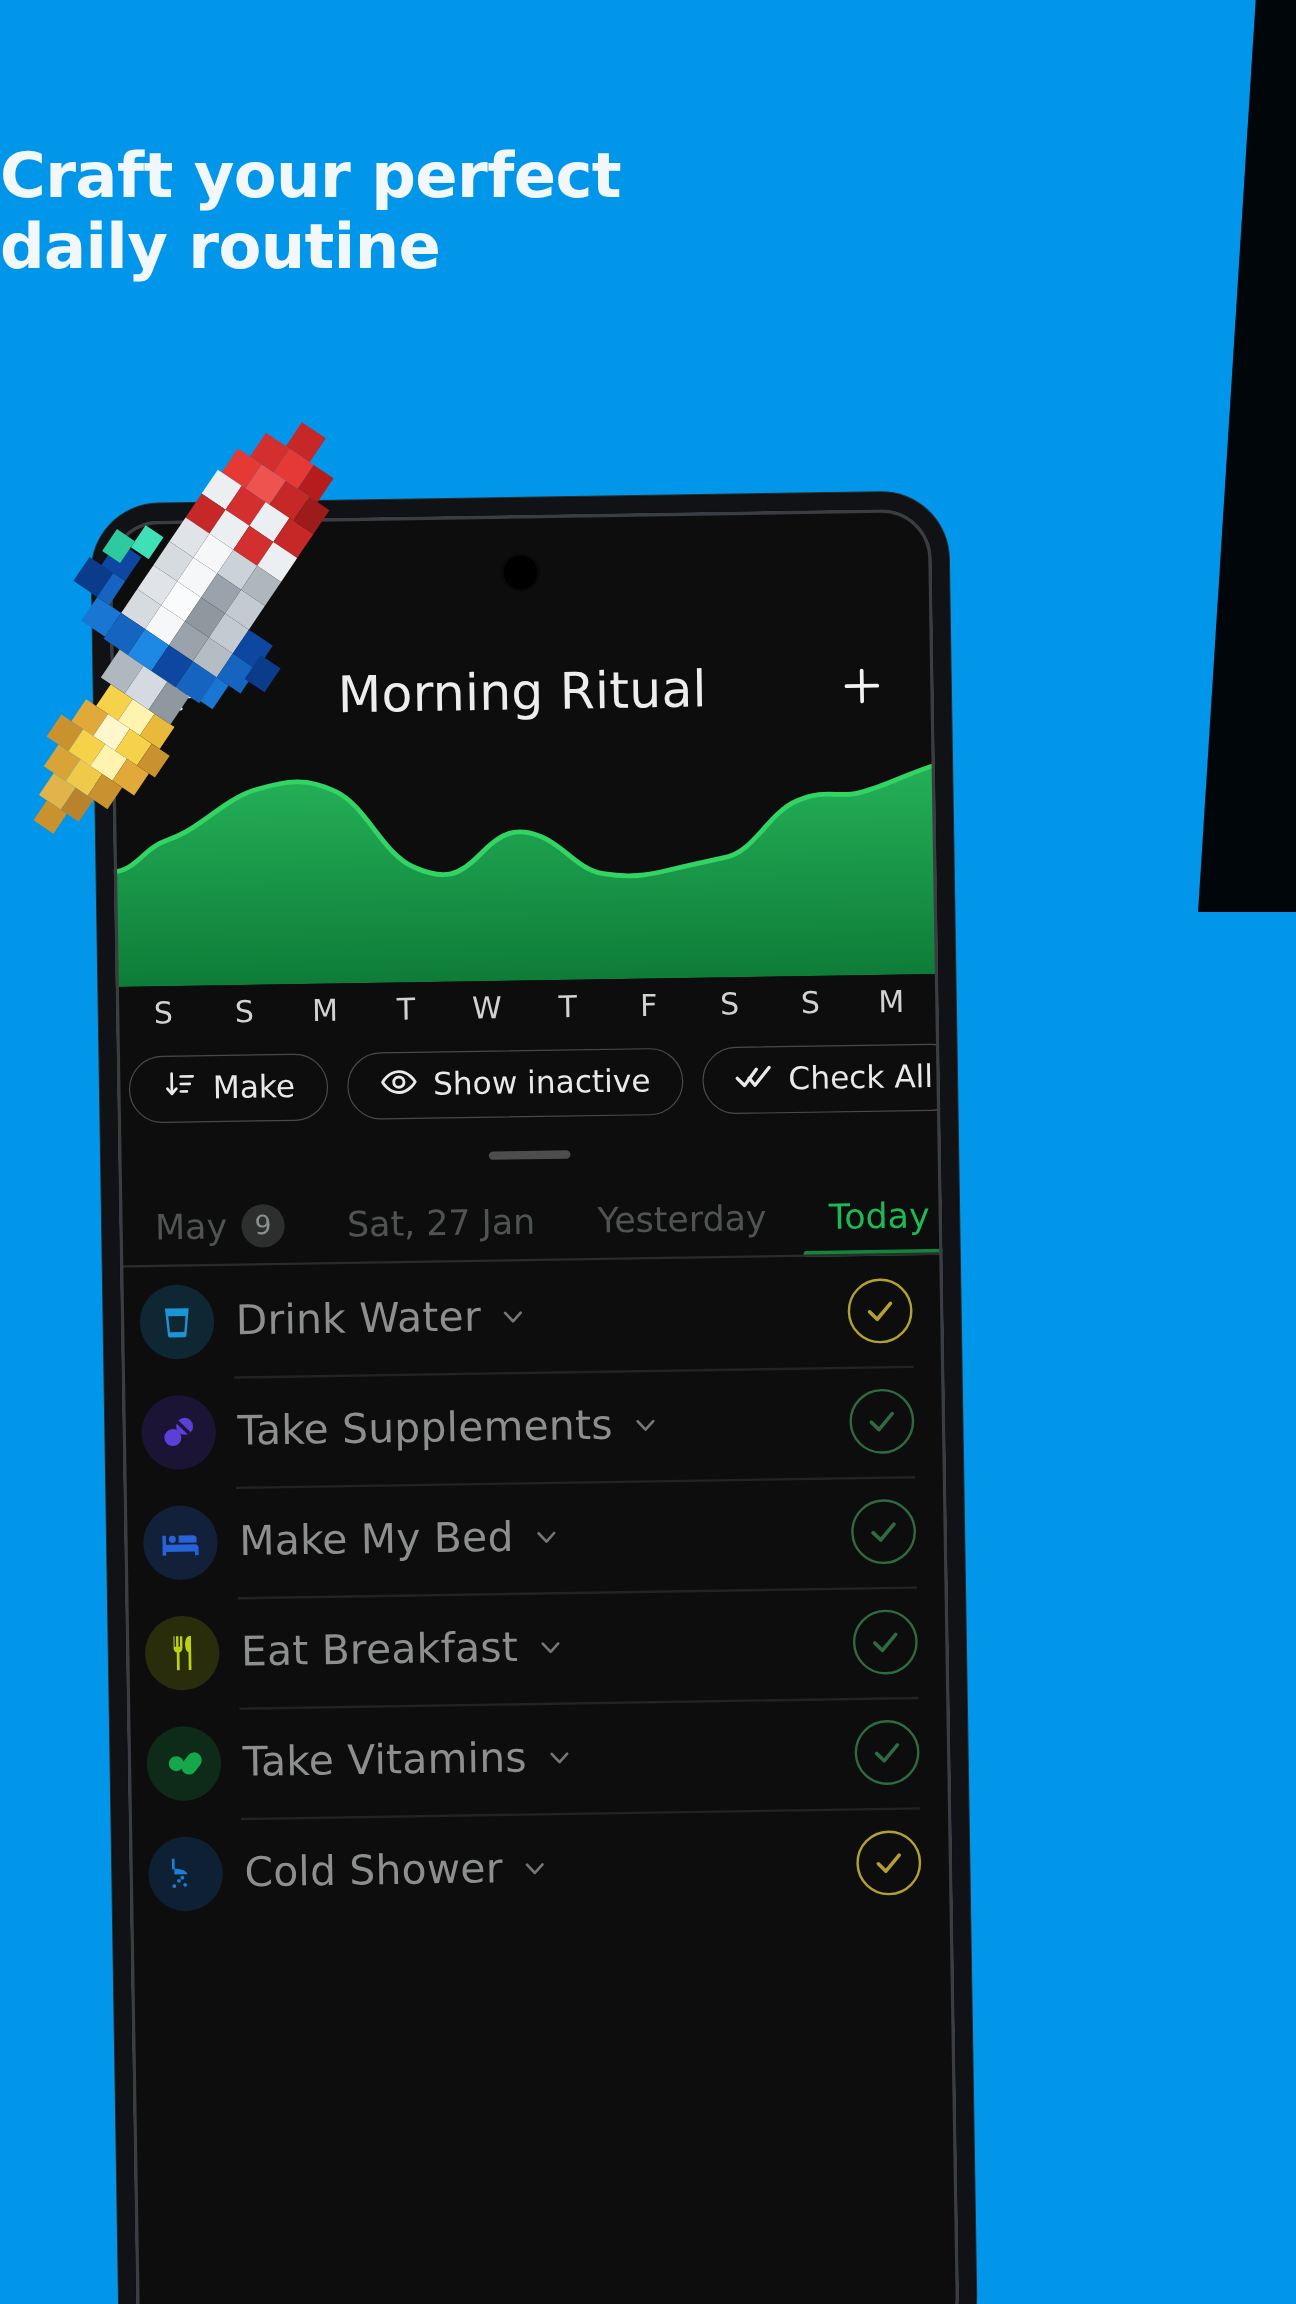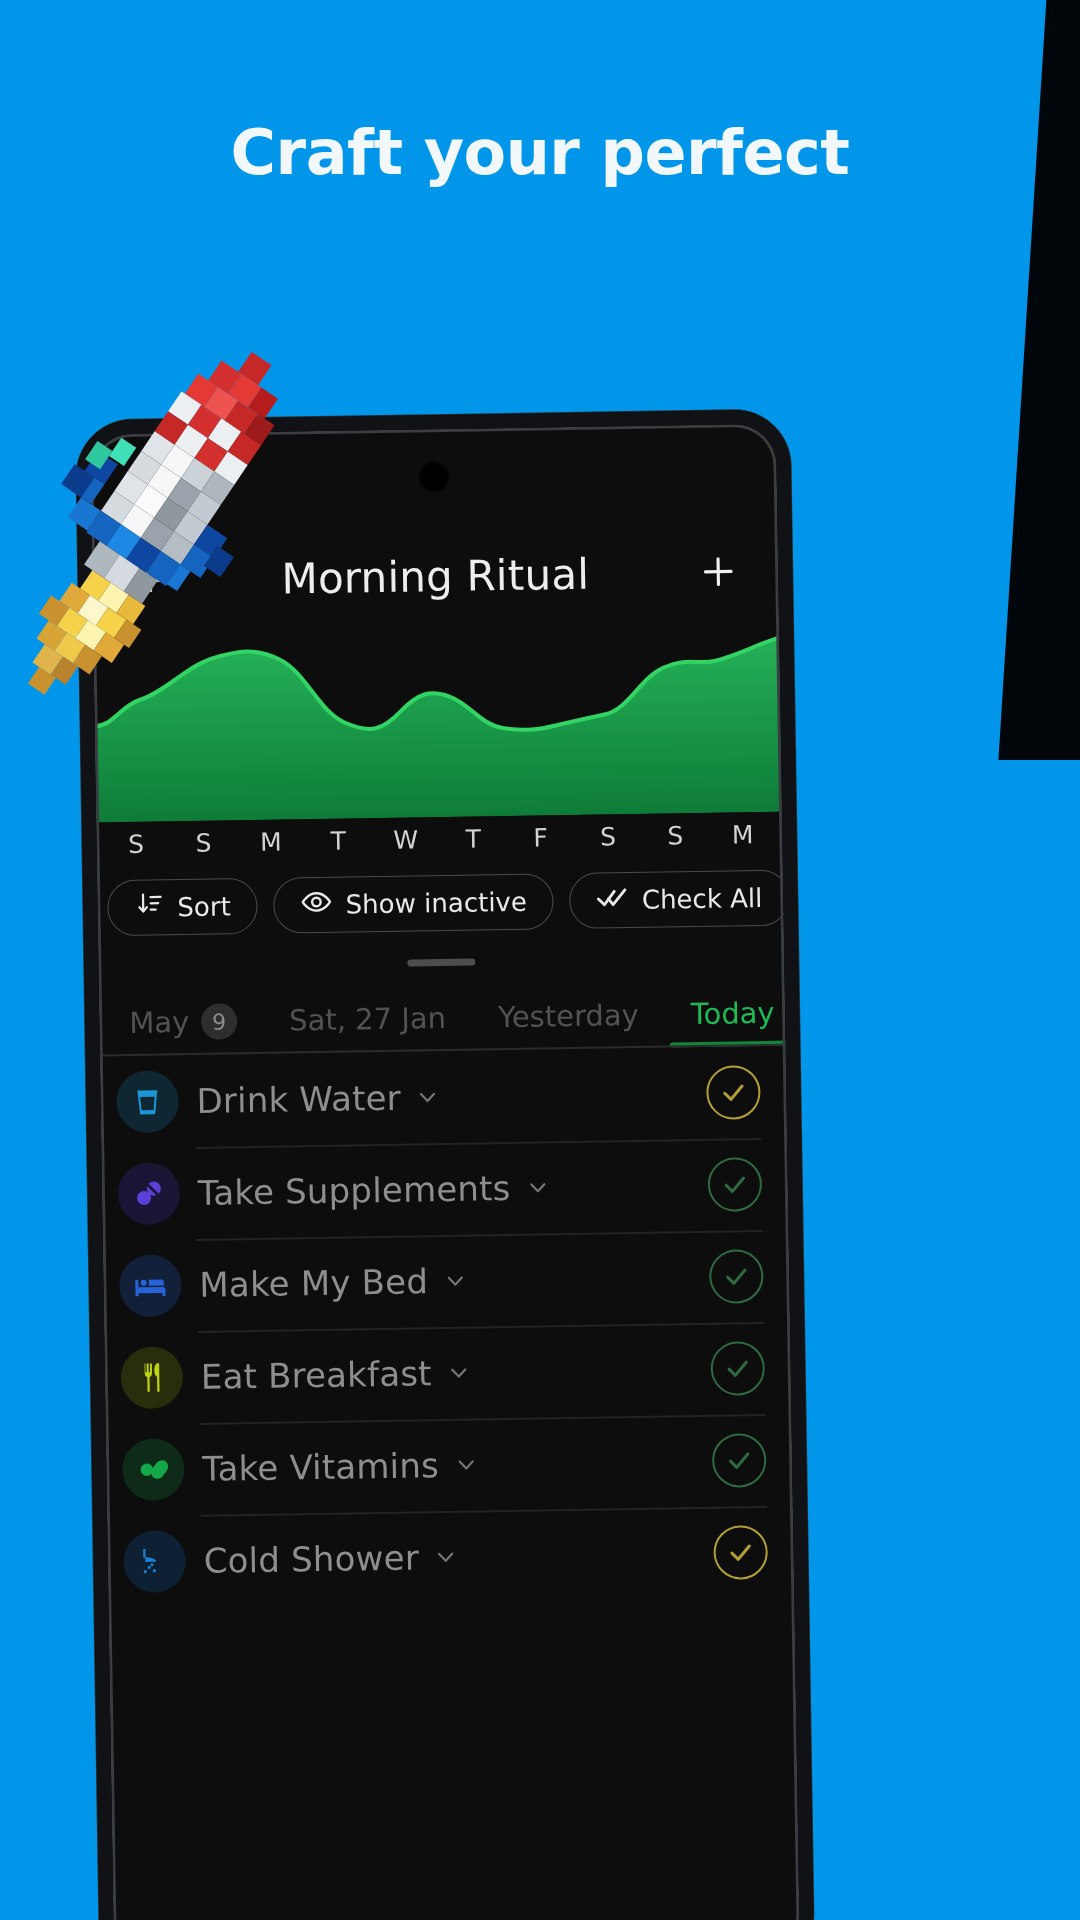--- a/index.html
+++ b/index.html
@@ -24,23 +24,22 @@
   }
   #right-wedge2{
     position:absolute; top:0; right:0; width:246px; height:770px;
     background:#0296EB;
     clip-path:polygon(0 0, 84% 0, 64% 100%, 0 100%);
   }
 
   
   #headline{
     position:absolute; top:118px; left:0; width:100%;
-    text-align:center;
     color:#F2F7FA;
-    font-size:62px;
+    font-size:52px;
     font-weight:700;
     line-height:1.14;
     letter-spacing:-.5px;
     font-family:"DejaVu Sans", sans-serif;
   }
   #headline .l{ display:block; }
 
   
   #phone{
     position:absolute;
@@ -228,20 +227,21 @@
 </style>
 </head>
 <body>
 
 <div id="promo-bg"></div>
 <div id="right-wedge"></div>
 <div id="right-wedge2"></div>
 
 <div id="headline">
   <span class="l">Craft your perfect</span>
+  <span class="l">daily routine</span>
 </div>
 
 <div id="phone">
 
   <div id="screen">
 
     <div id="punch-hole"></div>
 
     <div id="app-header">
       <div class="hdr-icon">
@@ -297,21 +297,21 @@
       <div class="chip">
         <span>
           <svg width="30" height="30" viewBox="0 0 24 24" fill="none" stroke="currentColor" stroke-width="1.8" stroke-linecap="round" stroke-linejoin="round">
             <path d="M7 4v13"></path>
               <polyline points="4 14 7 17.5 10 14"></polyline>
             <line x1="13" y1="6" x2="21" y2="6"></line>
               <line x1="13" y1="11" x2="19" y2="11"></line>
               <line x1="13" y1="16" x2="17" y2="16"></line>
           </svg>
         </span>
-        <span>Sort</span>
+        <span>Make</span>
       </div>
 
       <div class="chip">
         <span>
           <svg width="32" height="32" viewBox="0 0 24 24" fill="none" stroke="currentColor" stroke-width="1.8" stroke-linecap="round" stroke-linejoin="round">
             <path d="M1.8 12S5.5 5.5 12 5.5 22.2 12 22.2 12 18.5 18.5 12 18.5 1.8 12 1.8 12z"></path>
               <circle cx="12" cy="12" r="3.2"></circle>
           </svg>
         </span>
         <span>Show inactive</span>

